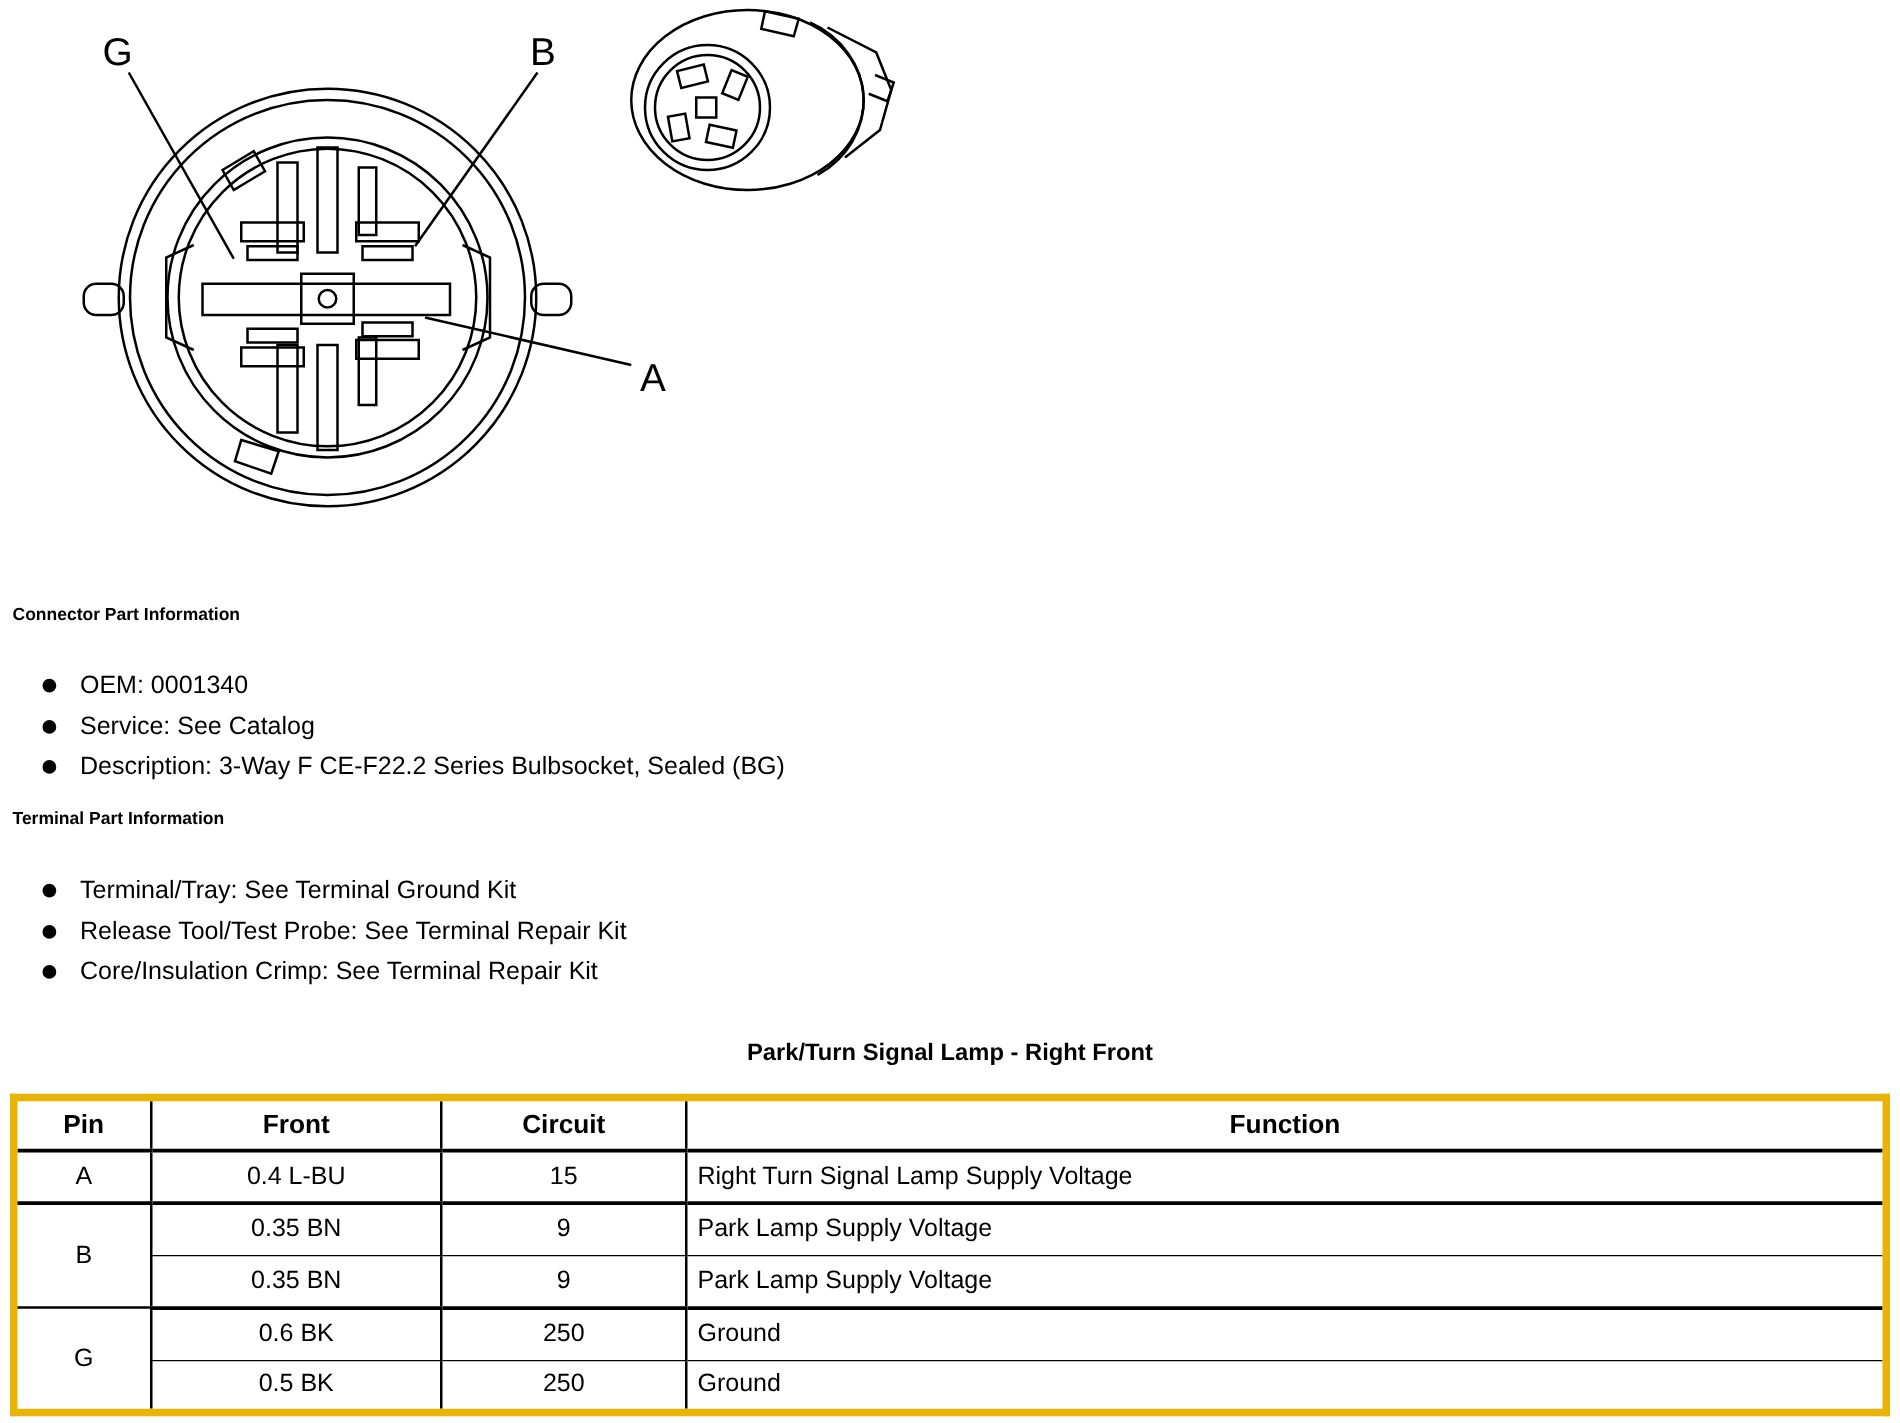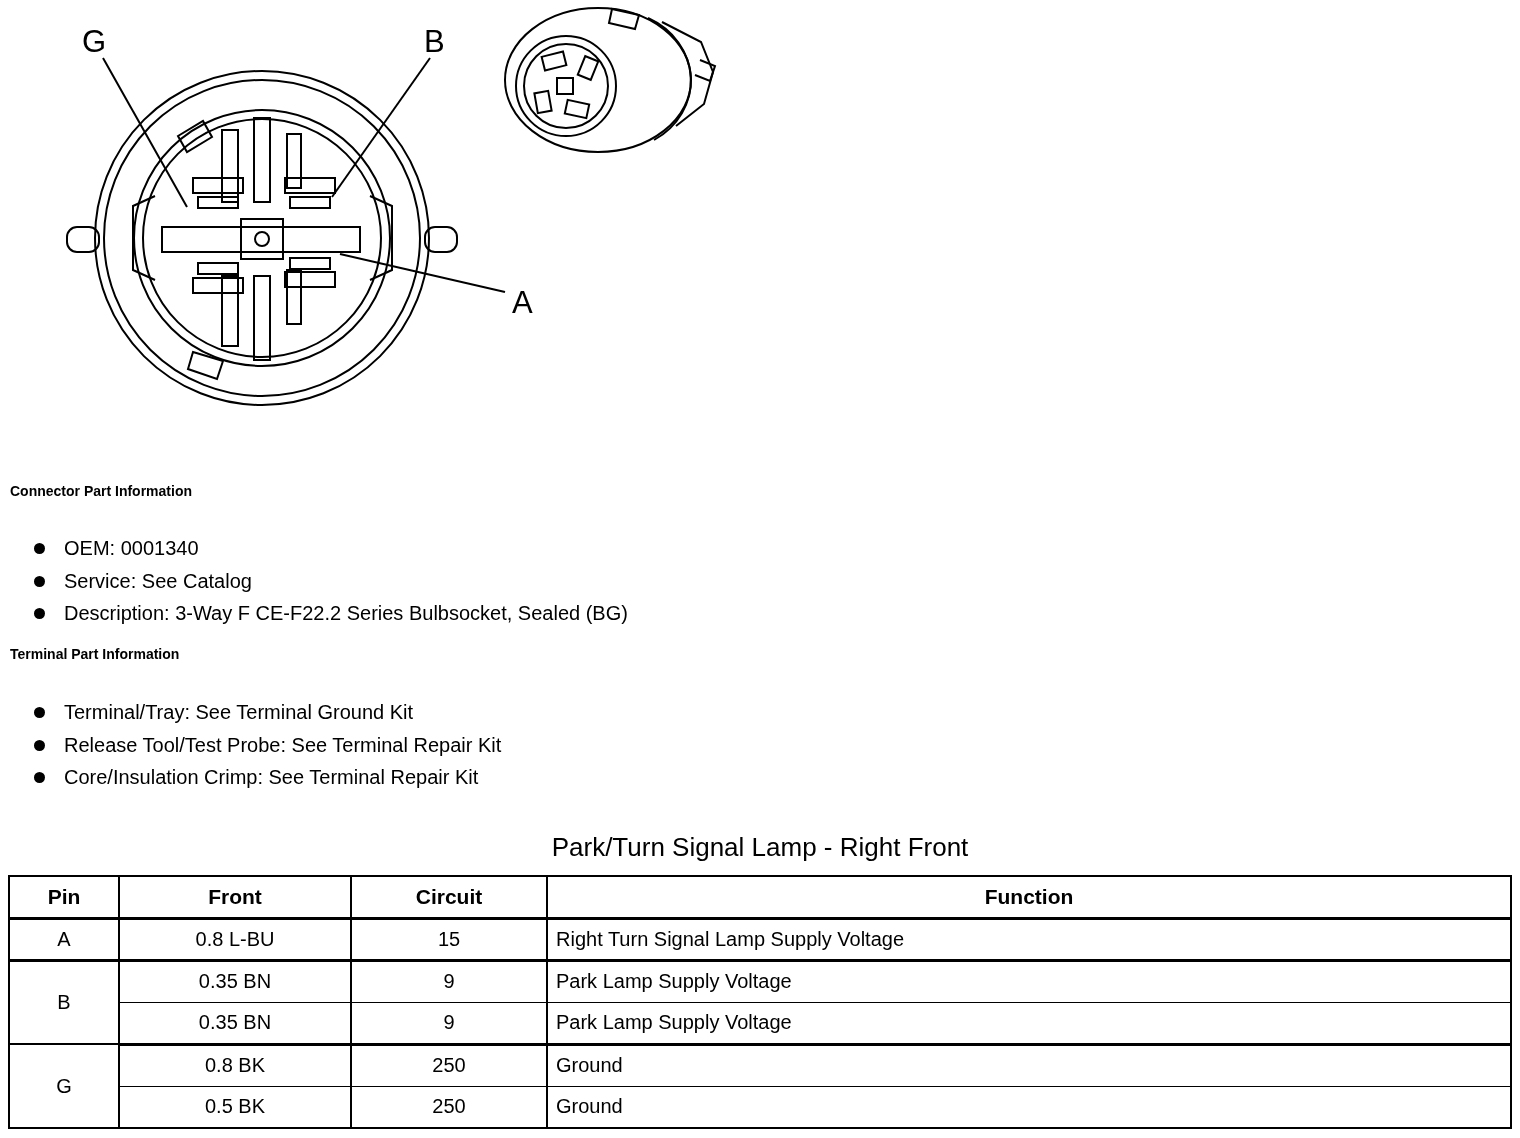--- a/index.html
+++ b/index.html
@@ -53,32 +53,32 @@
   }
 
   
   .table-title {
     position: absolute;
     top: 832px;
     left: 0;
     width: 100%;
     margin: 0;
     text-align: center;
-    font-size: 26px;
-    font-weight: normal;
+    font-size: 19px;
+    font-weight: bold;
   }
   table.pin-table {
     position: absolute;
     top: 875px;
     left: 8px;
     width: 1504px;
     border-collapse: collapse;
     table-layout: fixed;
     font-size: 20px;
-    border: 2px solid #eab308;
+    border: 6px solid #eab308;
   }
   .pin-table th, .pin-table td {
     border: 2px solid #000;
     height: 42px;
     padding: 0;
     text-align: center;
     vertical-align: middle;
     overflow: hidden;
     white-space: nowrap;
   }
@@ -191,40 +191,40 @@
         <th>Pin</th>
         <th>Front</th>
         <th>Circuit</th>
         <th>Function</th>
       </tr>
     </thead>
     <tbody>
 
       <tr class="heavy-b">
         <td class="d">A</td>
-        <td class="d">0.8 L-BU</td>
+        <td class="d">0.4 L-BU</td>
         <td class="d">15</td>
         <td class="d fn">Right Turn Signal Lamp Supply Voltage</td>
       </tr>
 
       <tr class="thin-b">
         <td rowspan="2">B</td>
         <td class="d">0.35 BN</td>
         <td class="d">9</td>
         <td class="d fn">Park Lamp Supply Voltage</td>
       </tr>
       <tr class="thin-t heavy-b">
         <td class="d">0.35 BN</td>
         <td class="d">9</td>
         <td class="d fn">Park Lamp Supply Voltage</td>
       </tr>
 
       <tr class="thin-b">
         <td rowspan="2">G</td>
-        <td class="d">0.8 BK</td>
+        <td class="d">0.6 BK</td>
         <td class="d">250</td>
         <td class="d fn">Ground</td>
       </tr>
       <tr class="thin-t">
         <td class="d">0.5 BK</td>
         <td class="d">250</td>
         <td class="d fn">Ground</td>
       </tr>
     </tbody>
   </table>

